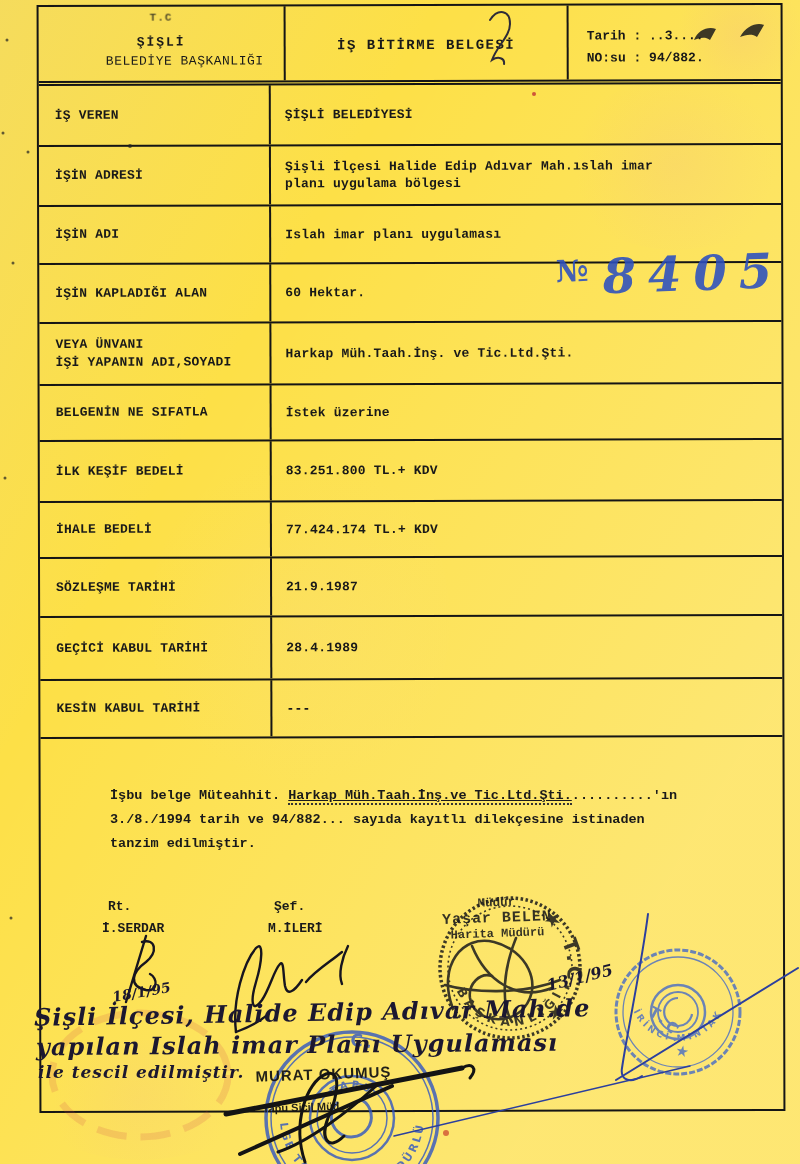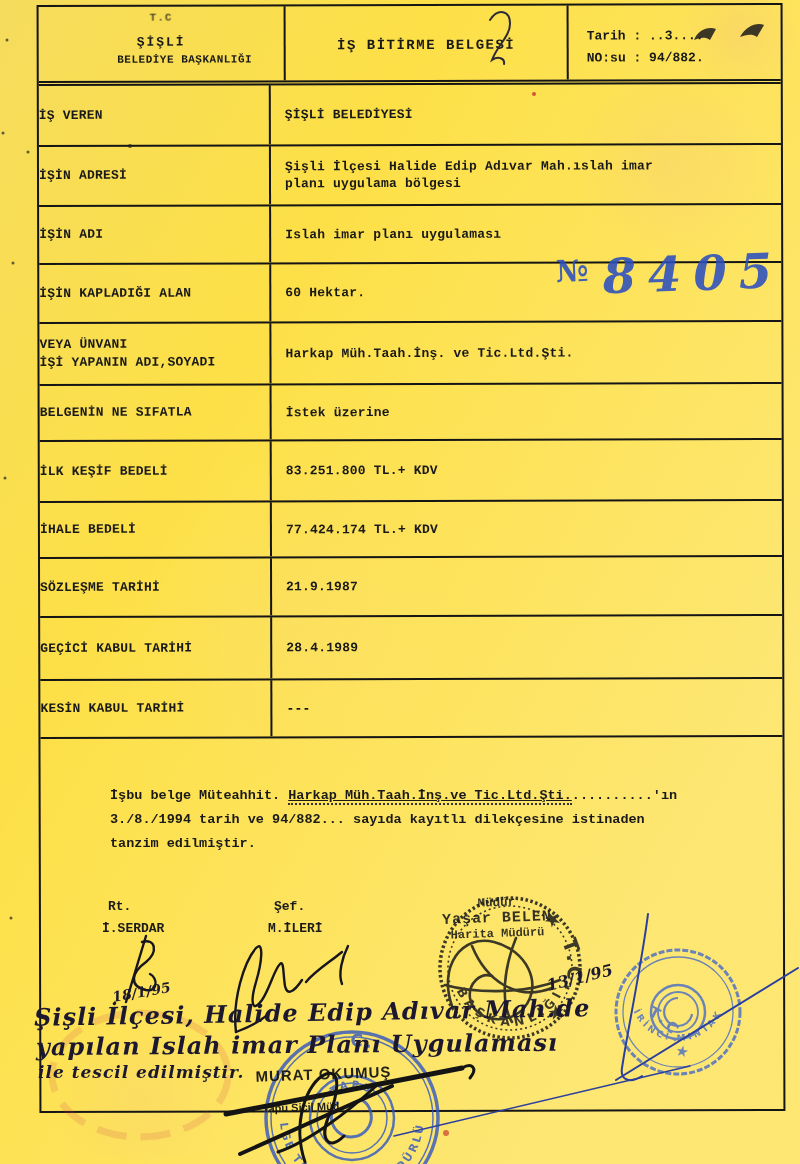--- a/index.html
+++ b/index.html
@@ -16,28 +16,28 @@
   
   .doc{position:absolute;left:38px;top:4px;width:746px;height:1108px;border:2px solid #151515;
        box-sizing:border-box;transform:rotate(-0.15deg);background:rgba(255,255,255,0.0);z-index:1;}
   .hdr{display:flex;height:74px;}
   .hc{box-sizing:border-box;}
   .hc1{width:247px;border-right:2px solid #151515;text-align:center;padding-top:5px;}
   .hc2{width:283px;border-right:2px solid #151515;display:flex;align-items:flex-end;justify-content:center;padding-bottom:27px;box-sizing:border-box;}
   .hc3{flex:1;padding:20px 0 0 18px;line-height:22px;font-size:13px;font-weight:bold;}
   .org1{font-size:11px;font-weight:bold;opacity:.75;letter-spacing:1px;filter:blur(.3px);}
   .org2{font-size:13px;font-weight:bold;margin-top:11px;letter-spacing:2px;}
-  .org3{font-size:11px;font-weight:bold;margin-top:4px;letter-spacing:.5px;padding-left:47px;}
+  .org3{font-size:13px;font-weight:normal;margin-top:4px;letter-spacing:.5px;padding-left:47px;}
   .title{font-size:14px;font-weight:bold;letter-spacing:1.5px;}
   .dbl{height:5px;border-top:2px solid #151515;border-bottom:2px solid #151515;box-sizing:border-box;}
   .row{display:flex;border-bottom:2px solid #151515;box-sizing:border-box;}
   .r0{height:61px}.r1{height:60px}.r2{height:58px}.r3{height:59px}.r4{height:62px}
   .r5{height:56px}.r6{height:61px}.r7{height:56px}.r8{height:59px}.r9{height:63px}.r10{height:58px}
   .lbl{width:232px;border-right:2px solid #151515;box-sizing:border-box;display:flex;flex-direction:column;
-       justify-content:center;font-size:13px;font-weight:bold;line-height:18px;letter-spacing:.2px;}
+       justify-content:center;padding-left:16px;font-size:13px;font-weight:bold;line-height:18px;letter-spacing:.2px;}
   .val{flex:1;display:flex;flex-direction:column;justify-content:center;padding-left:14px;
        font-size:13px;font-weight:bold;line-height:17px;letter-spacing:.2px;}
   .bottom{border-bottom:none;flex:1;}
 
   
   .abs{position:absolute;z-index:4;}
   .tw{font-family:"Liberation Mono","DejaVu Sans Mono",monospace;font-weight:bold;color:#1a1a1a;}
   .closing{left:110px;top:784px;width:610px;font-size:13.5px;line-height:24px;}
   .dotted{border-bottom:2px dotted #333;text-decoration:underline;}
   .sig{font-size:13px;}

